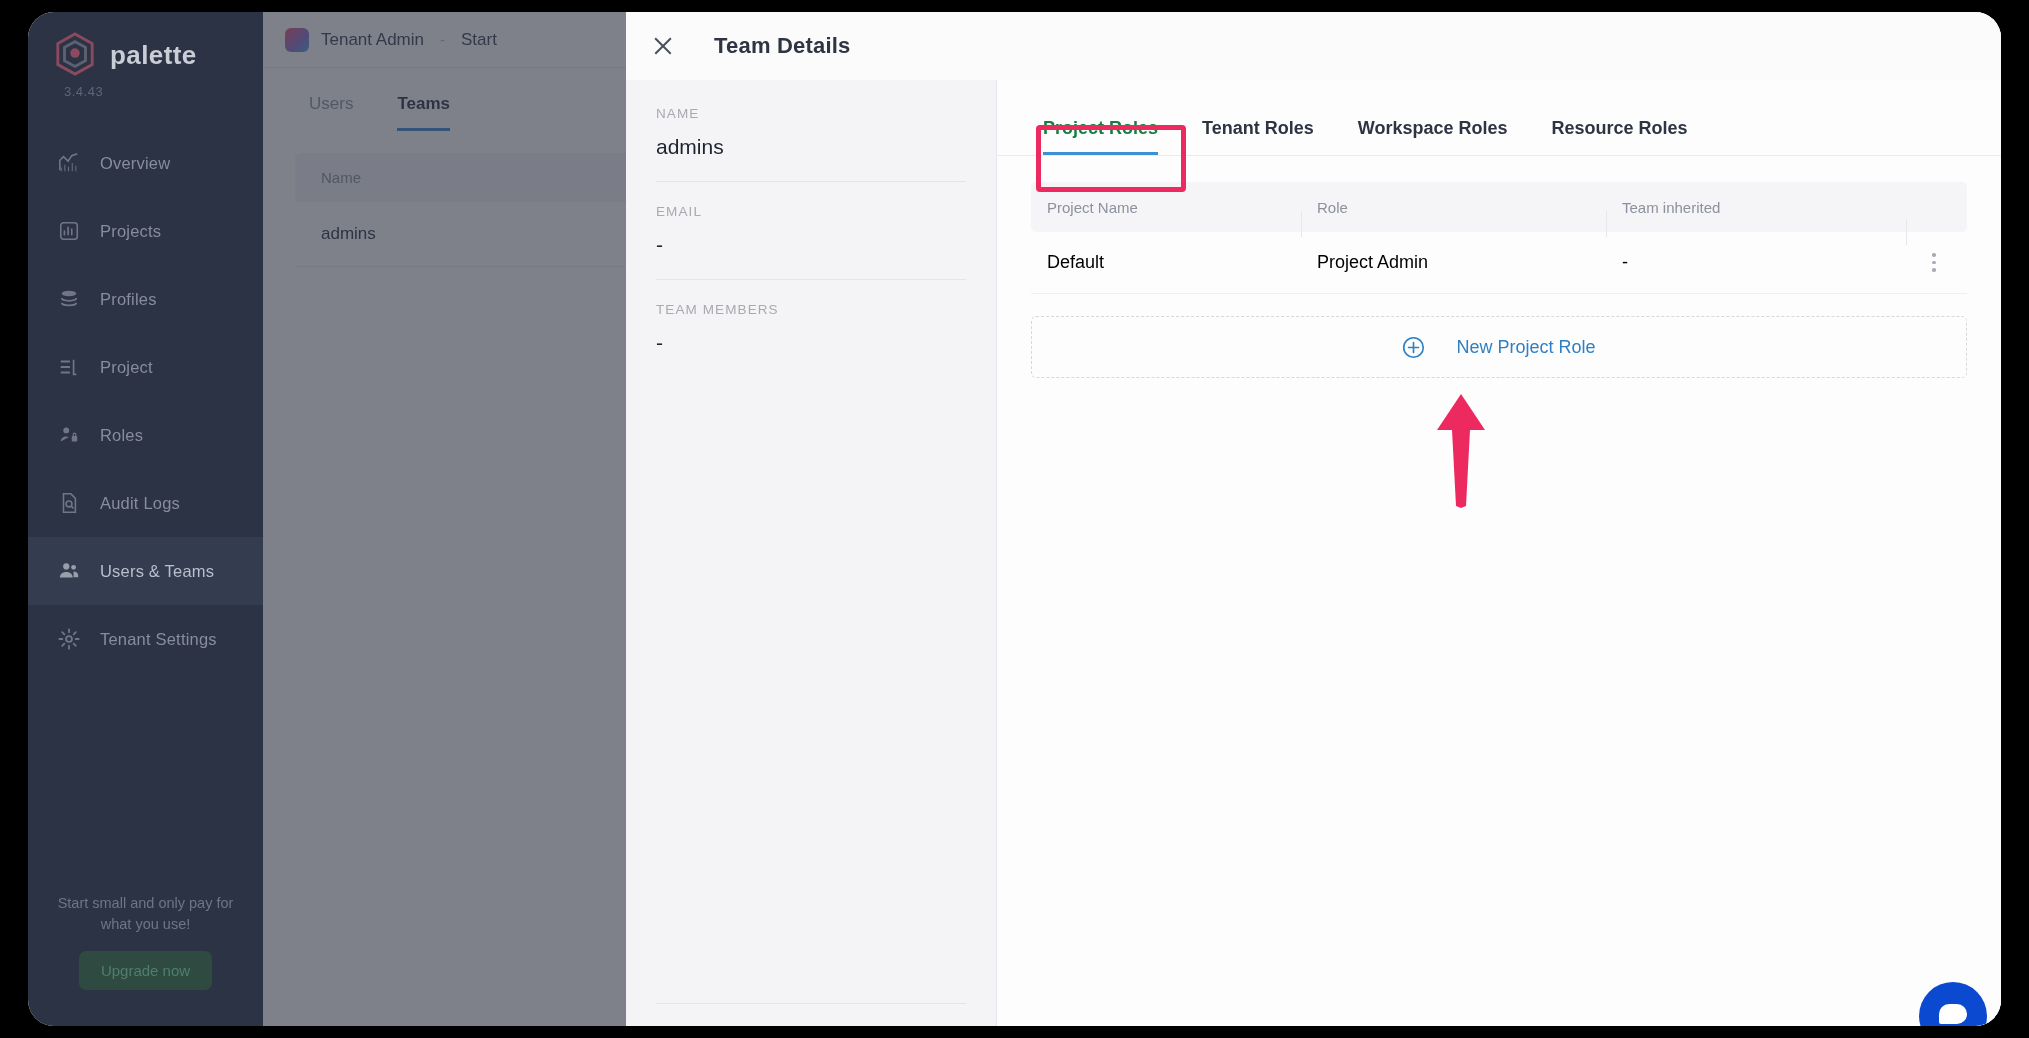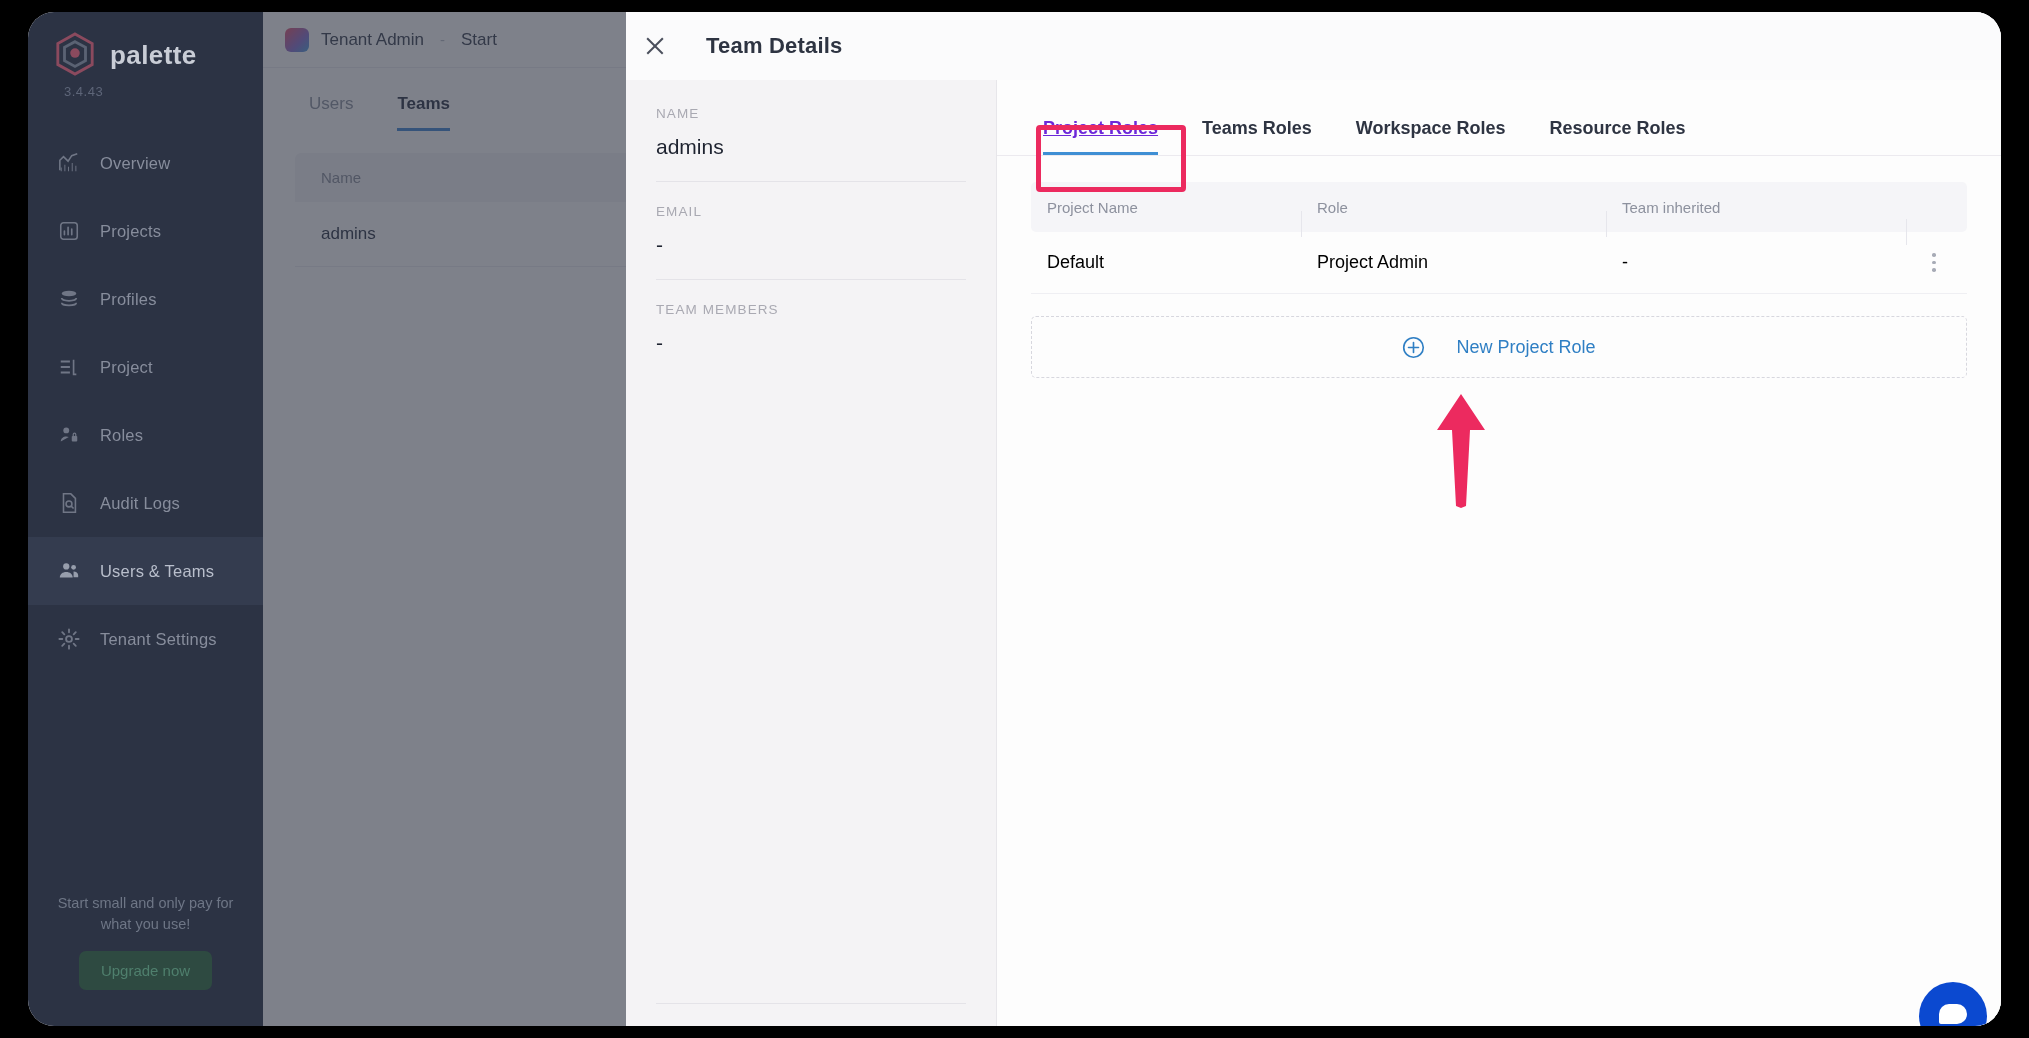--- a/index.html
+++ b/index.html
@@ -109,21 +109,21 @@
   
   #modal {
     position: absolute; left: 598px; top: 0; right: 0; bottom: 0;
     background: #fdfdfd;
     z-index: 4;
     display: flex; flex-direction: column;
   }
   #modal-header {
     height: 68px; flex: none;
     display: flex; align-items: center; gap: 38px;
-    padding-left: 16px;
+    padding-left: 24px;
     background: #fbfbfc;
   }
   #close-btn {
     width: 26px; height: 26px; position: relative; cursor: pointer; flex: none;
   }
   #close-btn::before, #close-btn::after {
     content: ""; position: absolute; left: 2px; top: 12px;
     width: 22px; height: 1.8px; background: #4a4f5c;
   }
   #close-btn::before { transform: rotate(45deg); }
@@ -162,21 +162,21 @@
     display: flex; gap: 0;
     padding: 0 0 0 24px;
     border-bottom: 1px solid #eceaef;
     height: 76px; align-items: flex-end;
   }
   .ct-tab {
     font-size: 18px; color: #2e3442; font-weight: 600;
     padding: 0 22px 16px 22px; cursor: pointer;
     position: relative;
   }
-  .ct-tab.active { color: #6d28d9; text-decoration: underline; }
+  .ct-tab.active { color: #15803d; }
   .ct-tab.active::after {
     content: ""; position: absolute; left: 22px; right: 22px; bottom: 0;
     height: 3px; background: #3f8fd4;
   }
 
   #table-wrap { padding: 26px 34px 0 34px; }
   #tbl-head {
     display: flex; align-items: center;
     background: #f5f5f8; border-radius: 5px;
     height: 50px; font-size: 15px; color: #8d919e;
@@ -358,21 +358,21 @@
           <div class="field-block last">
             <div class="field-label">TEAM MEMBERS</div>
             <div class="field-value">-</div>
           </div>
           <div id="detail-footer-rule"></div>
         </div>
 
       <div id="content-pane">
         <div id="tabs-row">
             <div class="ct-tab active">Project Roles</div>
-            <div class="ct-tab">Teams Roles</div>
+            <div class="ct-tab">Tenant Roles</div>
             <div class="ct-tab">Workspace Roles</div>
             <div class="ct-tab">Resource Roles</div>
           </div>
 
         <div id="table-wrap">
           <div id="tbl-head">
             <div class="col-name">Project Name</div>
             <div class="col-role">Role</div>
             <div class="col-inh">Team inherited</div>
             <div class="col-spare"></div>

